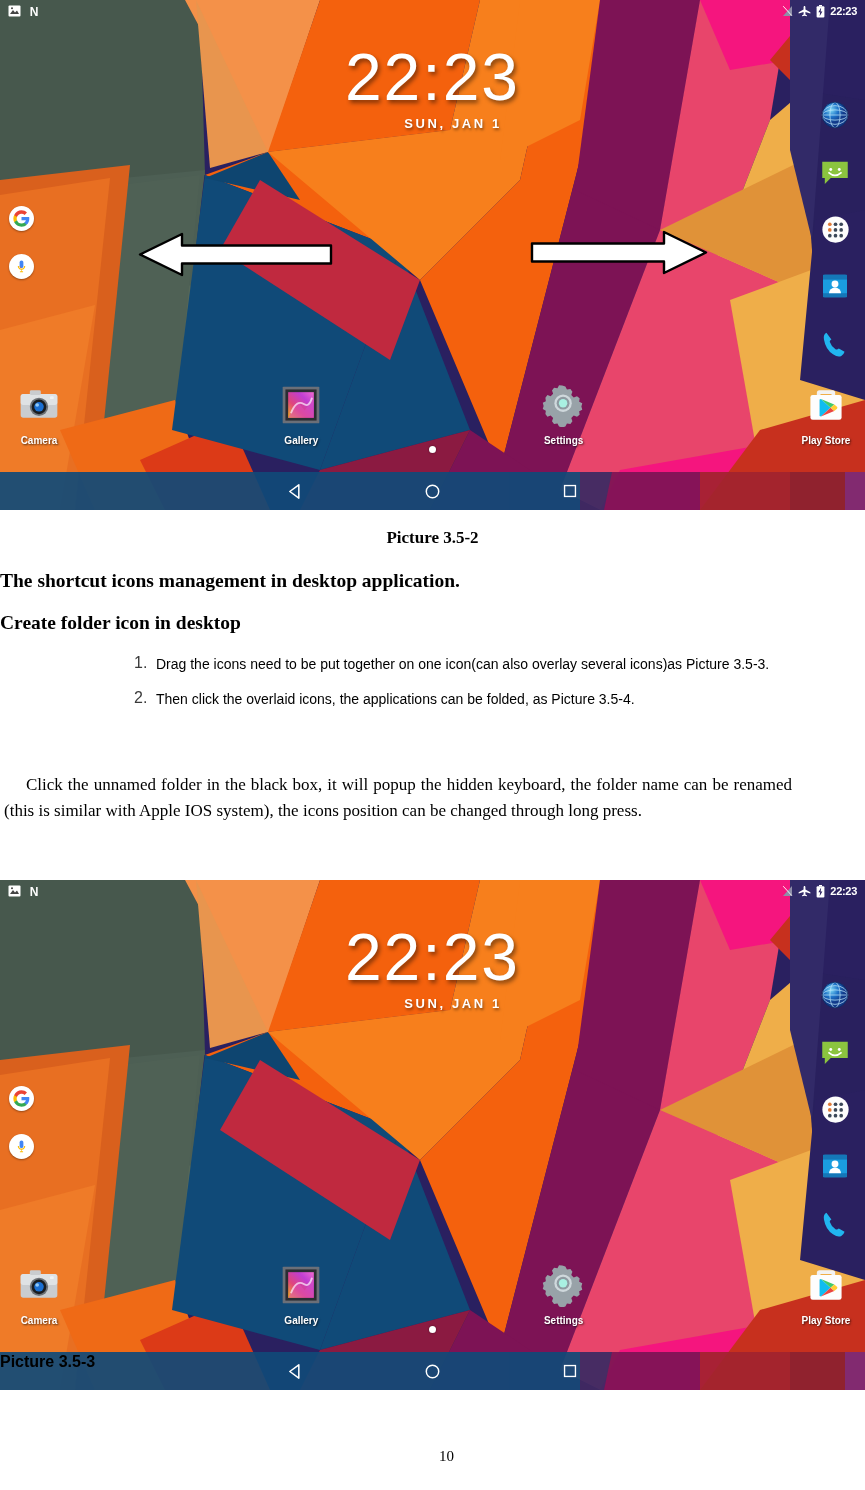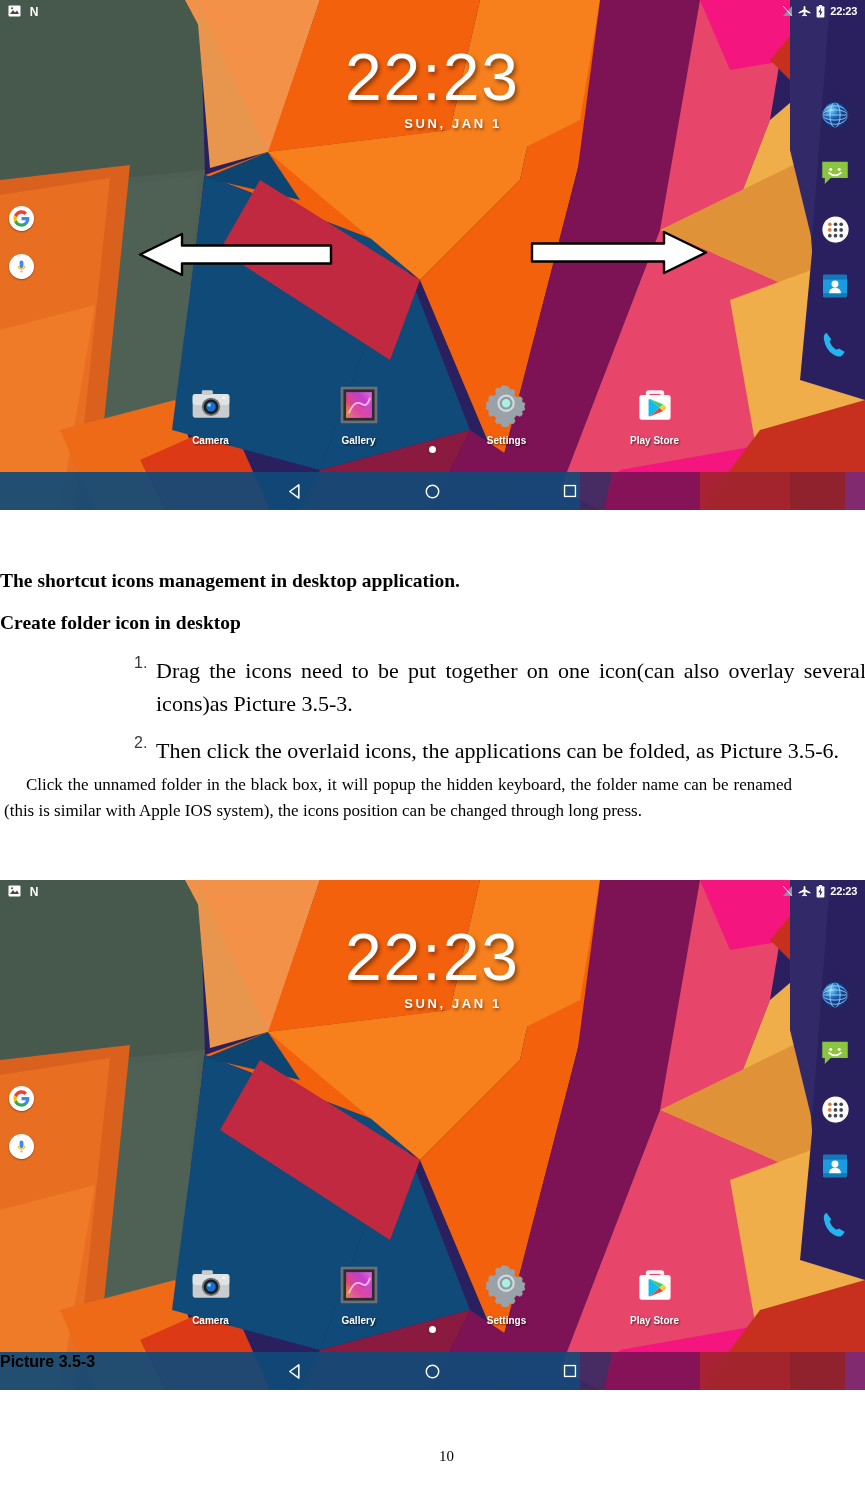--- a/index.html
+++ b/index.html
@@ -28,21 +28,21 @@
   .gicon{position:absolute;left:9px;width:25px;height:25px;border-radius:50%;background:#fff;
          display:flex;align-items:center;justify-content:center;z-index:5;
          box-shadow:0 1px 2px rgba(0,0,0,.35);}
 
   
   .dock-right{position:absolute;right:11px;top:96px;z-index:5;display:flex;flex-direction:column;
               align-items:center;gap:19px;}
   .dock-right .dicon{width:38px;height:38px;display:flex;align-items:center;justify-content:center;}
 
   
-  .hotseat{position:absolute;left:0;right:0;top:381px;z-index:5;display:flex;justify-content:center;
+  .hotseat{position:absolute;left:0;right:0;top:381px;z-index:5;display:flex;justify-content:space-between;
            gap:70px;}
   .app{width:78px;display:flex;flex-direction:column;align-items:center;}
   .app .glyph{width:48px;height:48px;display:flex;align-items:center;justify-content:center;}
   .app .lbl{margin-top:6px;font-family:"Liberation Sans",sans-serif;font-size:10px;color:#fff;
             font-weight:bold;text-shadow:1px 1px 2px rgba(0,0,0,.65);white-space:nowrap;}
   .pagedot{position:absolute;left:429px;top:446px;width:7px;height:7px;border-radius:50%;
            background:#fff;z-index:5;box-shadow:0 0 2px rgba(0,0,0,.5);}
 
   
   .navbar{position:absolute;left:0;right:0;bottom:0;height:38px;z-index:6;display:flex;
@@ -63,21 +63,21 @@
   .body-txt{font-family:"Liberation Serif",serif;font-size:17px;line-height:1.52;}
   .just{text-align:justify;}
 
   .txtblock{position:absolute;left:0;width:865px;}
   #t-head1{top:570px;left:0px;}
   #t-head2{top:612px;left:0px;}
   .olist{position:absolute;left:118px;width:748px;}
   .oitem{display:flex;margin-bottom:14px;}
   .onum{font-family:"Liberation Sans",sans-serif;font-size:16px;color:#3a3a3a;width:38px;
         flex:0 0 38px;padding-left:16px;box-sizing:border-box;}
-  .otxt{flex:1;font-family:Liberation Serif, serif;font-size:22px;line-height:1.5;text-align:justify;}
+  .otxt{flex:1;font-family:Liberation Sans, sans-serif;font-size:14px;line-height:1.5;text-align:justify;}
   #t-para{top:772px;left:4px;width:788px;}
   #t-para p{margin:0;text-indent:22px;}
 
   .pagenum{position:absolute;left:0;right:0;top:1448px;text-align:center;
            font-family:"Liberation Serif",serif;font-size:15px;padding-left:28px;}
 </style>
 </head>
 <body>
 
 <div class="page">
@@ -333,32 +333,33 @@
         <path d="M2 22.5 L44 2 L44 13.5 L193 13.5 L193 31.5 L44 31.5 L44 43 Z" fill="#fff" stroke="#000" stroke-width="2.4" stroke-linejoin="round"></path>
       </svg>
     </div>
     <div class="arrow right">
       <svg width="178" height="45" viewBox="0 0 178 45">
         <path d="M176 22.5 L134 2 L134 13.5 L2 13.5 L2 31.5 L134 31.5 L134 43 Z" fill="#fff" stroke="#000" stroke-width="2.4" stroke-linejoin="round"></path>
       </svg>
     </div>
   </div>
 
+  <div class="caption cap1">Picture 3.5-2</div>
 
   <div class="txtblock h-bold" id="t-head2">Create folder icon in desktop</div>
   <div class="txtblock h-bold" id="t-head1">The shortcut icons management in desktop application.</div>
 
   <div class="olist" style="top:654px;">
     <div class="oitem">
       <div class="onum">1.</div>
       <div class="otxt">Drag the icons need to be put together on one icon(can also overlay several icons)as Picture 3.5-3.</div>
     </div>
     <div class="oitem">
       <div class="onum">2.</div>
-      <div class="otxt">Then click the overlaid icons, the applications can be folded, as Picture 3.5-6.</div>
+      <div class="otxt">Then click the overlaid icons, the applications can be folded, as Picture 3.5-4.</div>
     </div>
   </div>
 
   <div class="txtblock" id="t-para">
     <p class="body-txt just">Click the unnamed folder in the black box, it will popup the hidden keyboard, the folder name can be renamed (this is similar with Apple IOS system), the icons position can be changed through long press.</p>
   </div>
 
   <div class="shot" id="shot2" style="position:absolute;top:880px;left:0;">
     <svg class="bg" viewBox="0 0 865 510" preserveAspectRatio="none">
       <rect x="0" y="0" width="865" height="510" fill="#2a2060"></rect>

